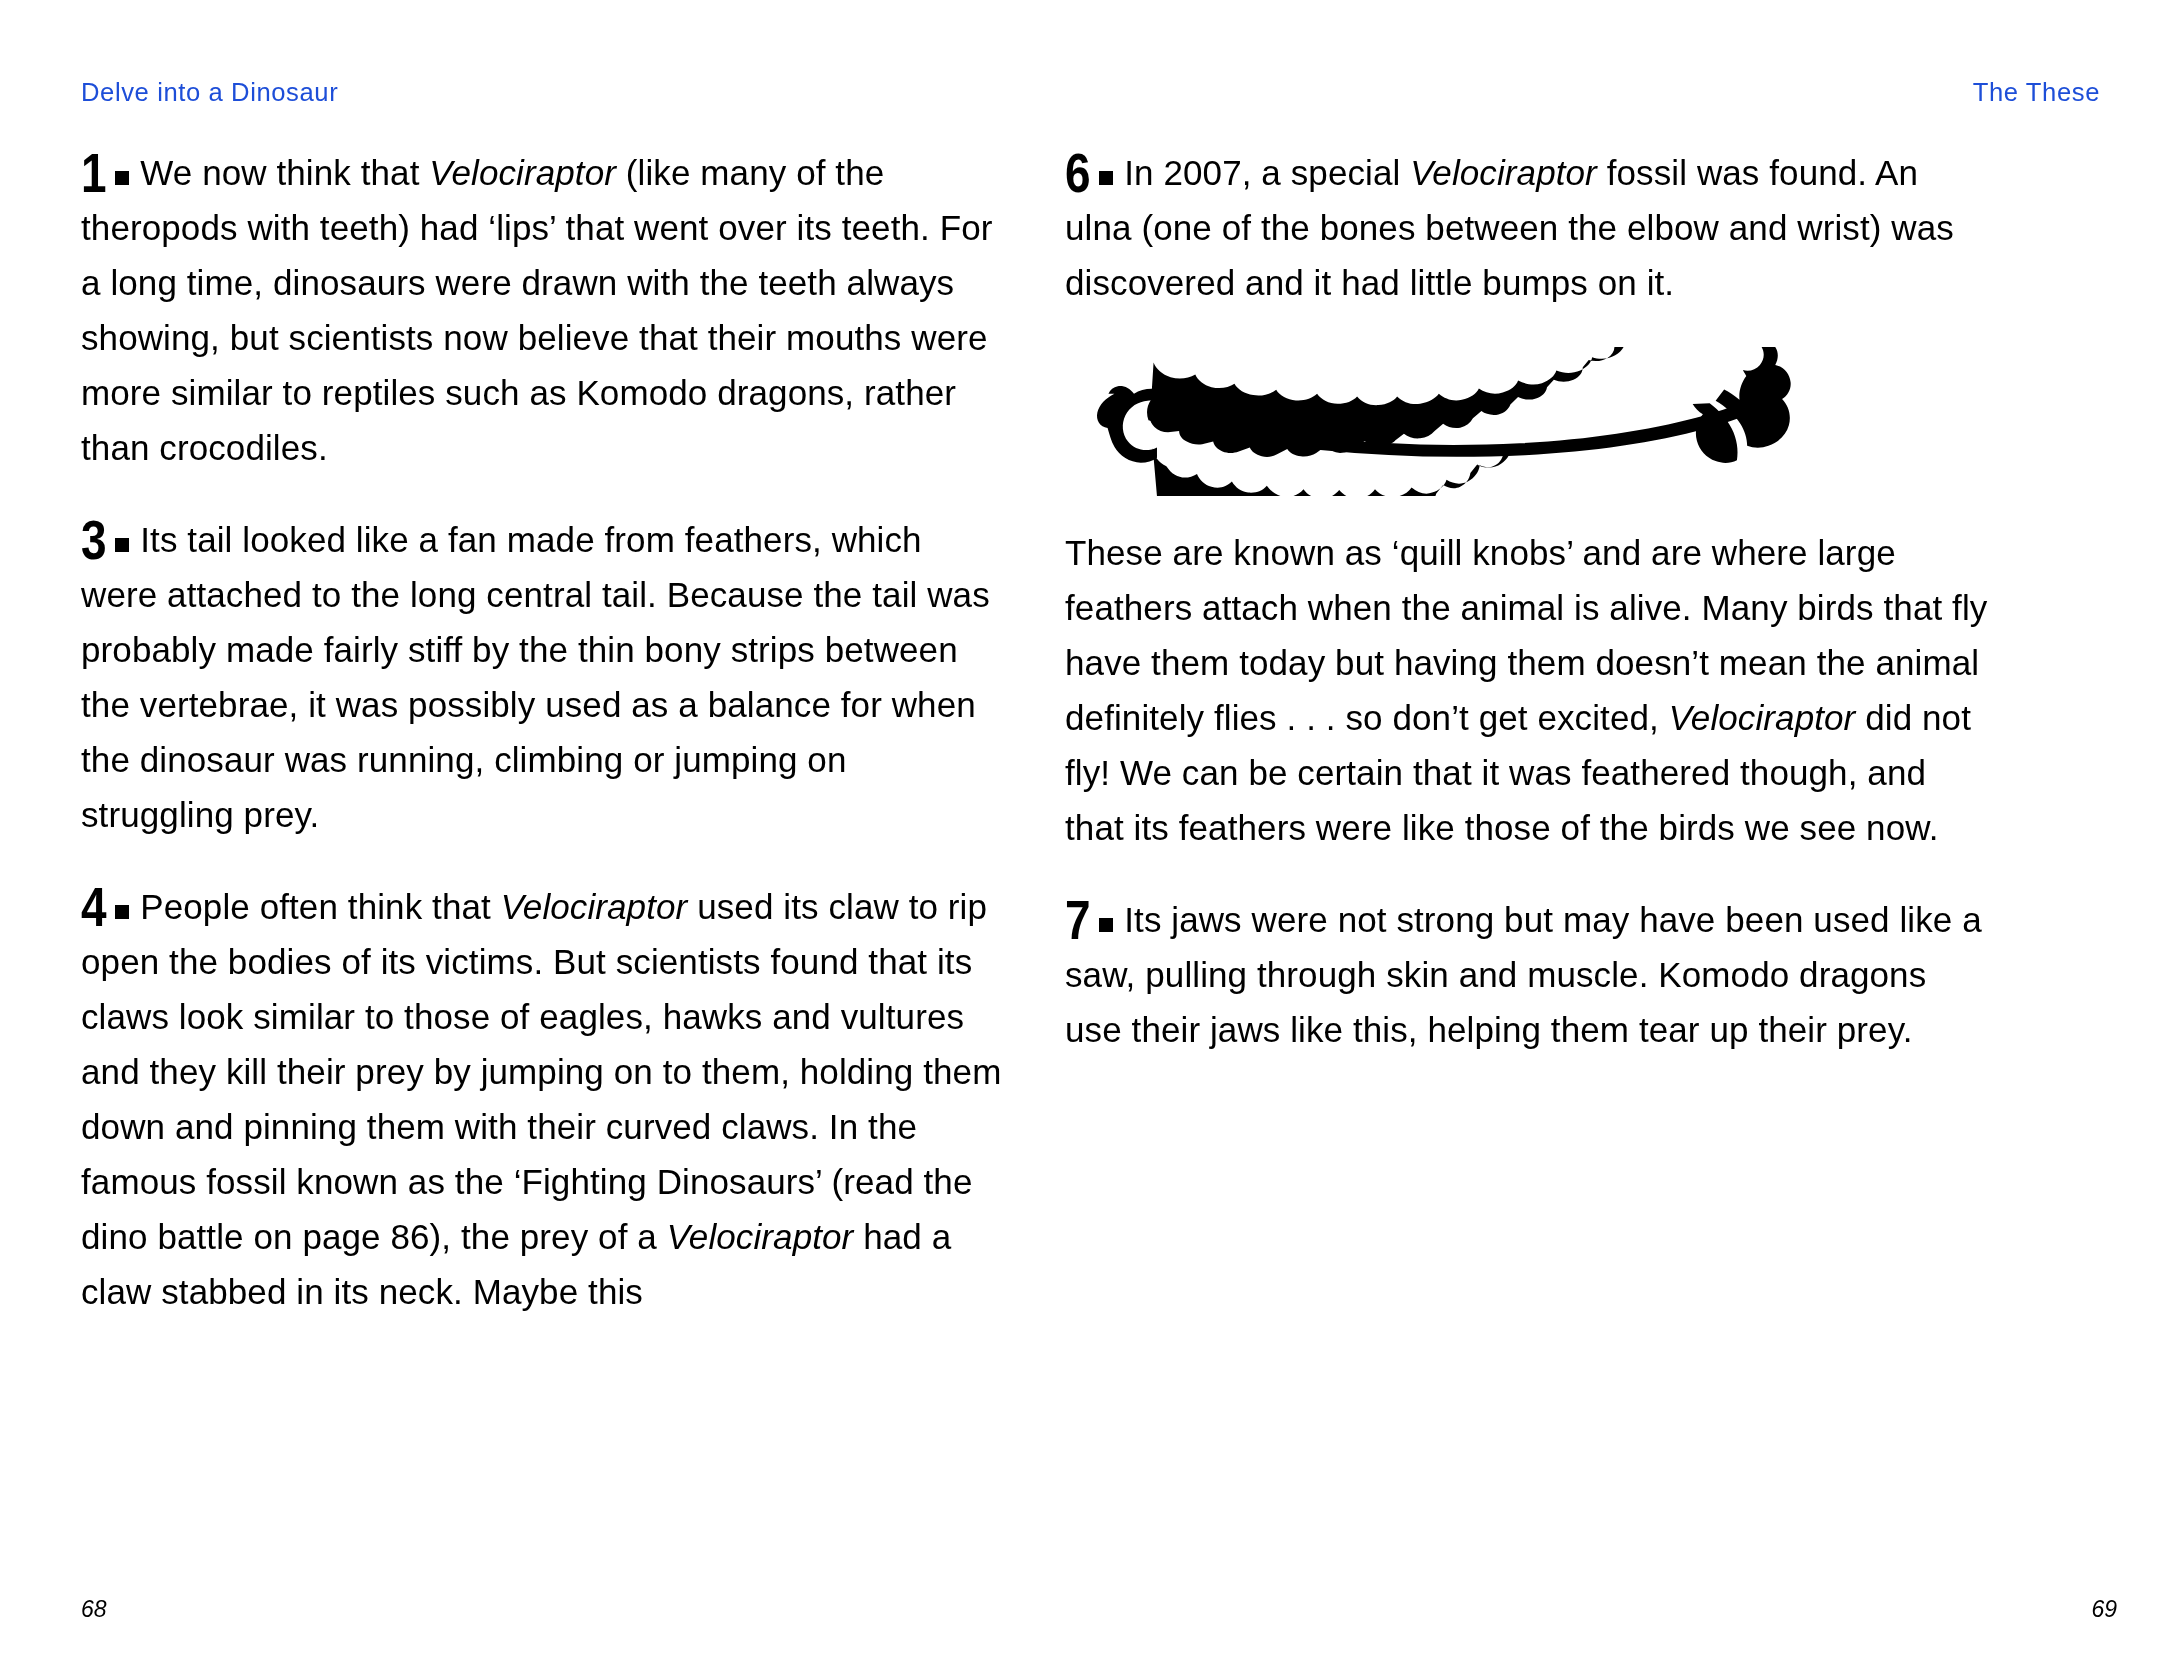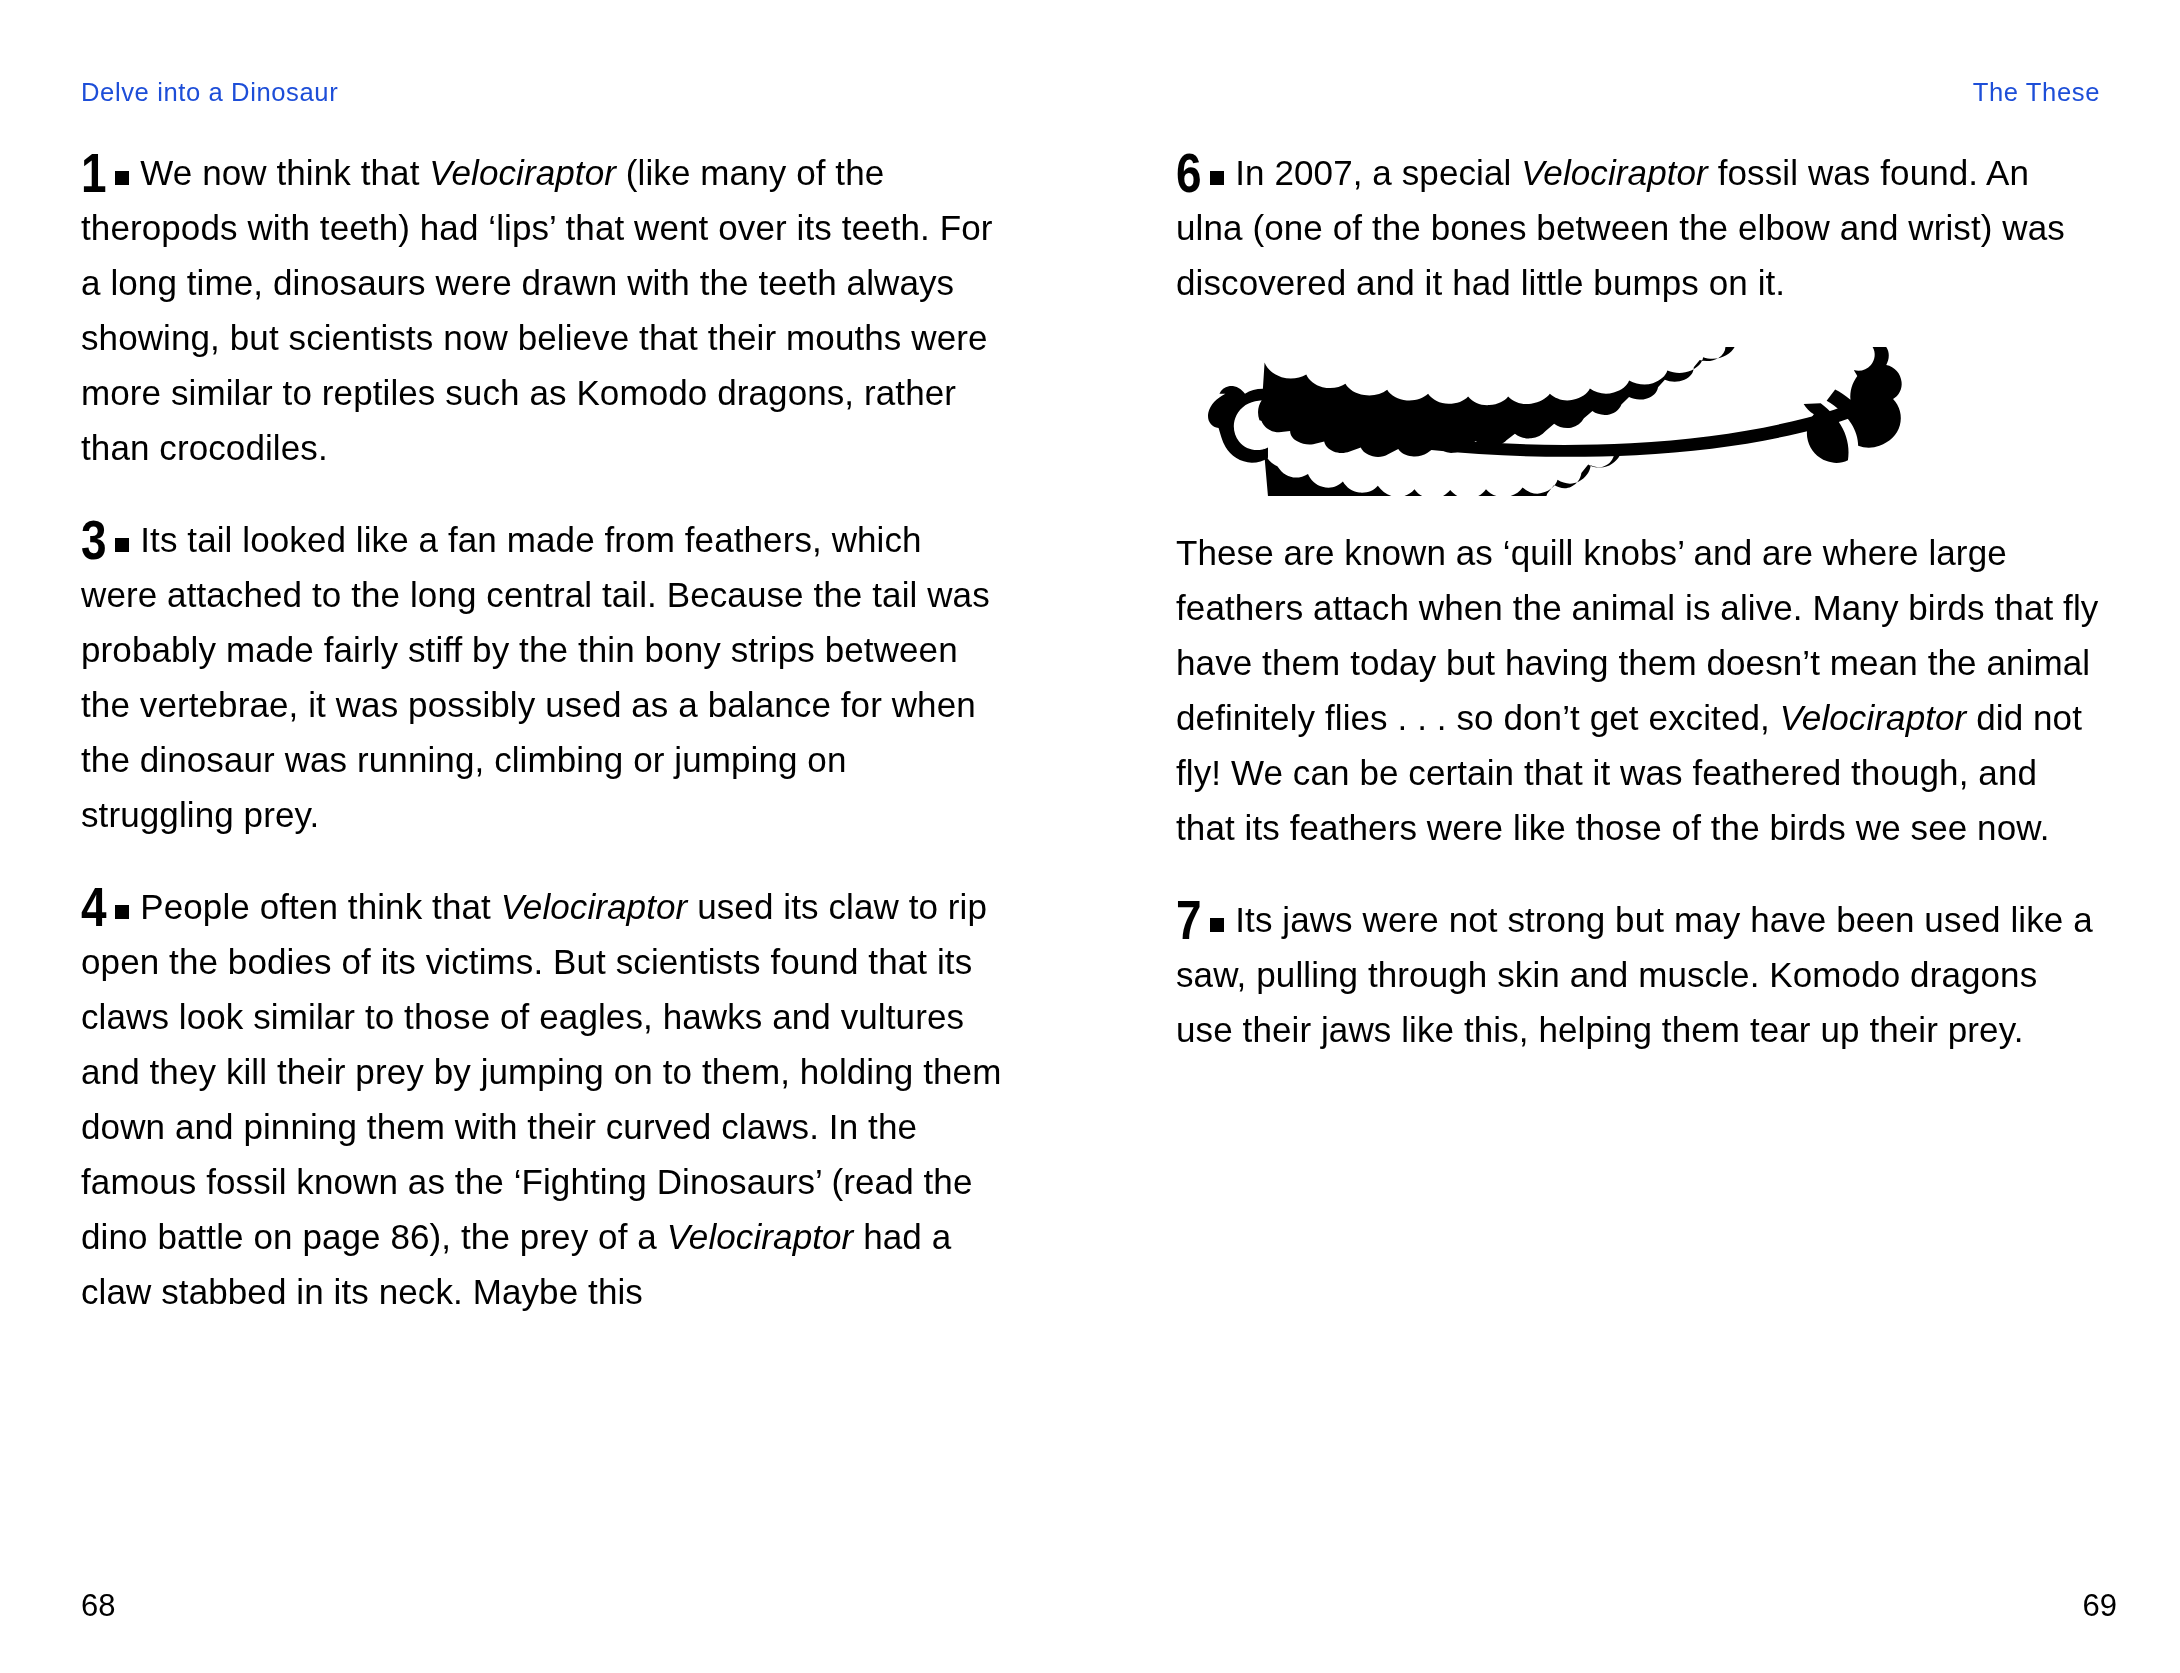--- a/index.html
+++ b/index.html
@@ -32,22 +32,21 @@
   .running-head.right { right: 81px; }
 
   
   .columns {
     position: absolute;
     top: 145px;
     left: 81px;
     right: 81px;
     bottom: 111px;
     display: flex;
-    gap: 91px;
-    justify-content: space-between;
+    gap: 60px;
   }
   .column {
     width: 924px;
     flex: 0 0 924px;
     position: relative;
   }
 
   .fact {
     margin: 0 0 37px 0;
     font-size: 35px;
@@ -92,23 +91,24 @@
     margin: 25.6px 0 29px 0;
     width: 100%;
     display: block;
   }
   .bone-figure svg { display: block; width: 100%; height: auto; }
 
   
   .folio {
     position: absolute;
     bottom: 53px;
-    font-size: 31px;
+    font-size: 23px;
     color: #000;
     line-height: 1;
+    font-style: italic;
   }
   .folio.left  { left: 81px; }
   .folio.right { right: 64px; }
 </style>
 </head>
 <body>
 
 <div class="page">
 
   <div class="running-head left">Delve into a Dinosaur</div>

